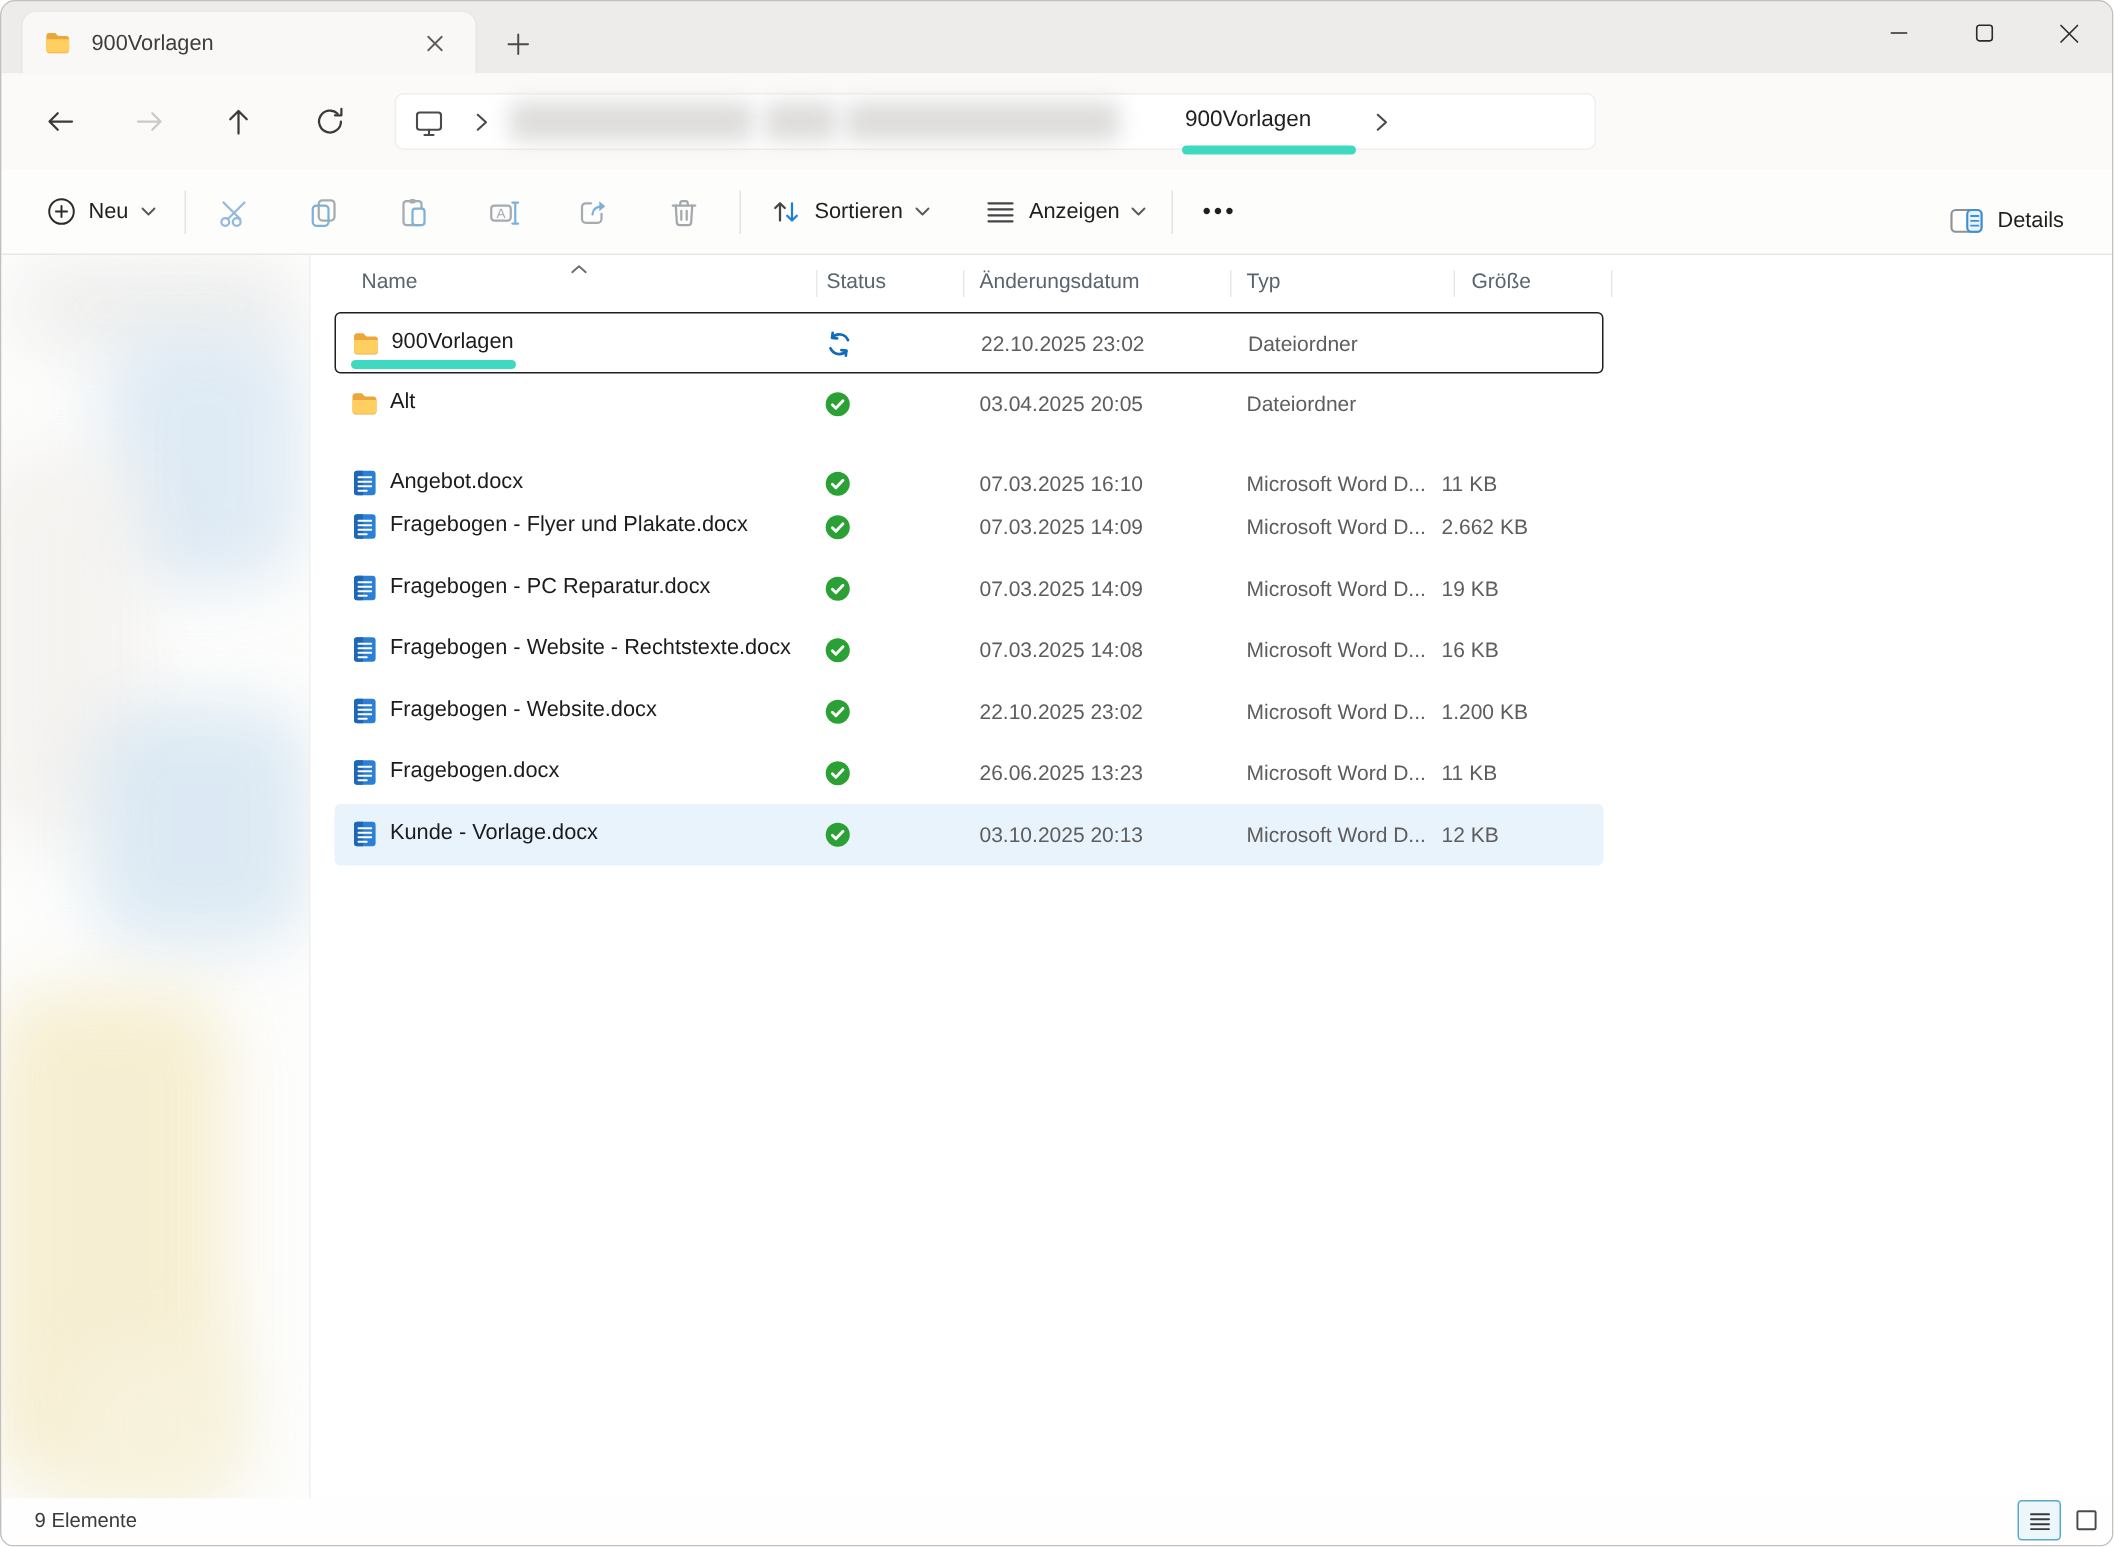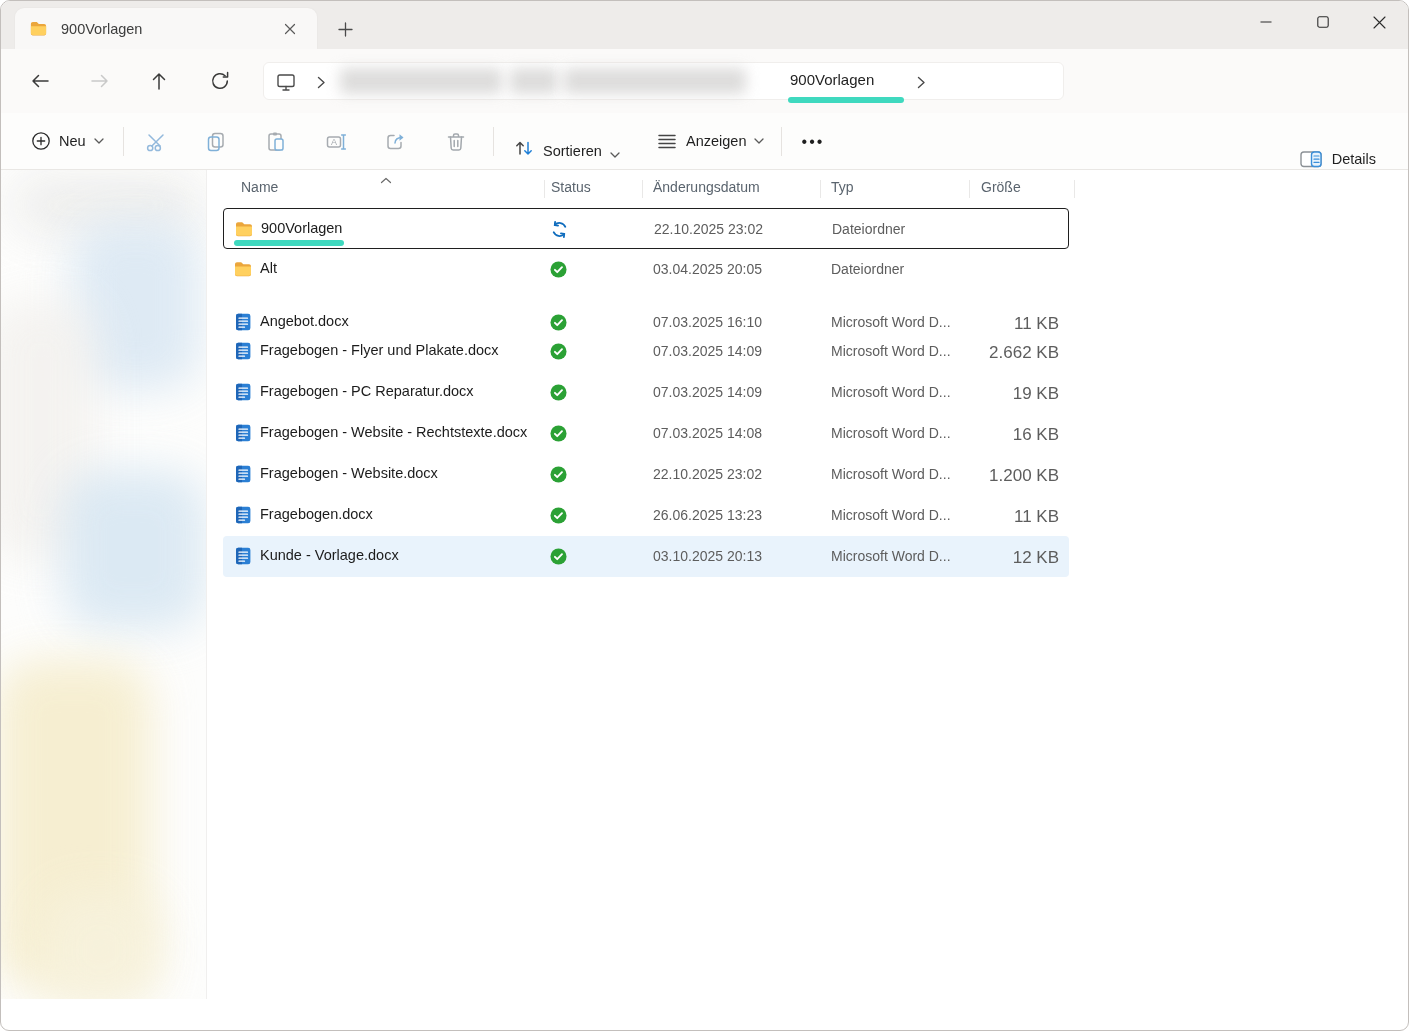--- a/index.html
+++ b/index.html
@@ -34,21 +34,21 @@
   .searchbox input{flex:1;border:none;outline:none;font-size:15px;color:#333;font-family:inherit;background:transparent;}
   .searchbox input::placeholder{color:#7d7d7d;}
 
   
   .toolbar{position:absolute;top:112px;left:0;right:0;height:57px;background:#fdfdfc;border-bottom:1px solid #e9e7e4;box-sizing:border-box;}
   .tool-group{position:absolute;top:10px;height:36px;display:flex;align-items:center;gap:8px;padding:0 10px;border-radius:5px;background:none;border:none;}
   .tool-label{font-size:14.5px;color:#1f1f1f;}
   .tdiv{position:absolute;top:14px;width:1px;height:29px;background:#e6e3e0;}
   .edit-btn{position:absolute;top:11px;width:36px;height:36px;border-radius:5px;}
   .more-btn{position:absolute;left:794px;top:11px;width:36px;height:36px;border-radius:5px;font-size:16px;letter-spacing:2px;color:#1f1f1f;}
-  .details-btn{position:absolute;right:24px;top:28px;height:36px;display:flex;align-items:center;gap:9px;background:none;border:none;padding:0 8px;}
+  .details-btn{position:absolute;right:24px;top:16px;height:36px;display:flex;align-items:center;gap:9px;background:none;border:none;padding:0 8px;}
 
   
   .main{position:absolute;top:169px;left:0;right:0;bottom:31px;background:#fff;}
   .sidebar{position:absolute;left:0;top:0;width:205px;bottom:0;overflow:hidden;background:#fdfdfc;}
   .blob{position:absolute;border-radius:40px;filter:blur(22px);opacity:.85;}
   .sidebar-divider{position:absolute;left:205px;top:0;bottom:0;width:1px;background:#f0efee;}
 
   .list-header{position:absolute;left:205px;right:16px;top:0;height:38px;}
   .col-label{position:absolute;top:9px;font-size:14px;color:#5a646e;background:none;border:none;padding:0;}
   .hsep{position:absolute;top:10px;width:1px;height:18px;background:#e9e8e7;}
@@ -56,21 +56,21 @@
 
   .rows{position:absolute;left:205px;top:38px;right:0;bottom:0;}
   .row{position:absolute;left:17px;width:846px;height:41px;border-radius:4px;box-sizing:border-box;}
   .row.selected{background:#e9f3fc;}
   .row.focused{border:1px solid #1f1f1f;}
   .cell-icon{position:absolute;left:10px;top:10px;width:20px;height:20px;}
   .cell-name{position:absolute;left:37px;top:11px;font-size:14.5px;color:#1c1c1c;white-space:nowrap;}
   .cell-status{position:absolute;left:326px;top:11px;width:20px;height:20px;}
   .cell-mod{position:absolute;left:430px;top:12px;font-size:14px;color:#5d5d5d;white-space:nowrap;}
   .cell-type{position:absolute;left:608px;top:12px;font-size:14px;color:#5d5d5d;white-space:nowrap;}
-  .cell-size{position:absolute;left:738px;top:12px;width:98px;font-size:17px;color:#5d5d5d;text-align:right;white-space:nowrap;}
+  .cell-size{position:absolute;left:738px;top:12px;width:98px;font-size:14px;color:#5d5d5d;text-align:left;white-space:nowrap;}
   .row-underline{position:absolute;left:10px;top:31px;width:110px;height:6px;border-radius:3px;}
 
   
   .statusbar{position:absolute;left:0;right:0;bottom:0;height:31px;background:#fefefe;}
   .items-count{position:absolute;left:22px;top:7px;font-size:13.5px;color:#3a3a3a;}
   .view-btn{position:absolute;bottom:3px;display:flex;align-items:center;justify-content:center;border:none;background:none;}
   .view-details{right:34px;width:29px;height:27px;border:1.5px solid #58a8ca;background:#edf6fb;border-radius:3px;box-sizing:border-box;}
   .view-icons{right:4px;width:26px;height:27px;}
 </style>
 </head>
@@ -217,21 +217,21 @@
     </button>
     <button class="edit-btn icon-btn" style="left:437px;">
       <svg width="24" height="24" viewBox="0 0 24 24" fill="none" stroke="#a3a8ad" stroke-width="1.5" stroke-linecap="round">
           <path d="M4.5 7h15M9.5 7V5.6c0-.9.6-1.5 1.5-1.5h2c.9 0 1.5.6 1.5 1.5V7"></path>
           <path d="M6.5 7l.7 11.2c.1 1.1.8 1.8 1.9 1.8h5.8c1.1 0 1.8-.7 1.9-1.8L17.5 7"></path>
           <path d="M10.2 10.5v6M13.8 10.5v6"></path>
         </svg>
     </button>
     <div class="tdiv" style="left:492px;"></div>
 
-    <button class="tool-group" style="left:502px;align-items:flex-end;">
+    <button class="tool-group" style="left:502px;">
       <span class="icon-btn">
         <svg width="22" height="22" viewBox="0 0 22 22" fill="none" stroke-width="1.5" stroke-linecap="round" stroke-linejoin="round">
             <path d="M7 17V5.5M3.8 8.7 7 5.5l3.2 3.2" stroke="#454545"></path>
             <path d="M15 5.5V17M11.8 13.8 15 17l3.2-3.2" stroke="#1f7fd6"></path>
           </svg>
       </span>
       <span class="tool-label">Sortieren</span>
       <svg width="10" height="7" viewBox="0 0 10 7">
           <path d="M1 1l4 4 4-4" stroke="#5a5a5a" stroke-width="1.3" fill="none" stroke-linecap="round" stroke-linejoin="round"></path>
         </svg>
@@ -488,14 +488,27 @@
             </svg>
       </span>
       <span class="cell-mod">03.10.2025 20:13</span>
       <span class="cell-type">Microsoft Word D...</span>
       <span class="cell-size">12 KB</span>
 
     </div>
       </div>
   </div>
 
+  <div class="statusbar">
+    <span class="items-count">9 Elemente</span>
+    <button class="view-btn view-details">
+      <svg width="14" height="14" viewBox="0 0 14 14">
+          <path d="M1 2.5h12M1 5.8h12M1 9.1h12M1 12.4h12" stroke="#3a3a3a" stroke-width="1.3" stroke-linecap="round"></path>
+        </svg>
+    </button>
+    <button class="view-btn view-icons">
+      <svg width="15" height="15" viewBox="0 0 15 15">
+          <rect x="1" y="1" width="13" height="13" rx="1" fill="none" stroke="#4a4a4a" stroke-width="1.4"></rect>
+        </svg>
+    </button>
+  </div>
 
 </div>
 
 </body></html>

